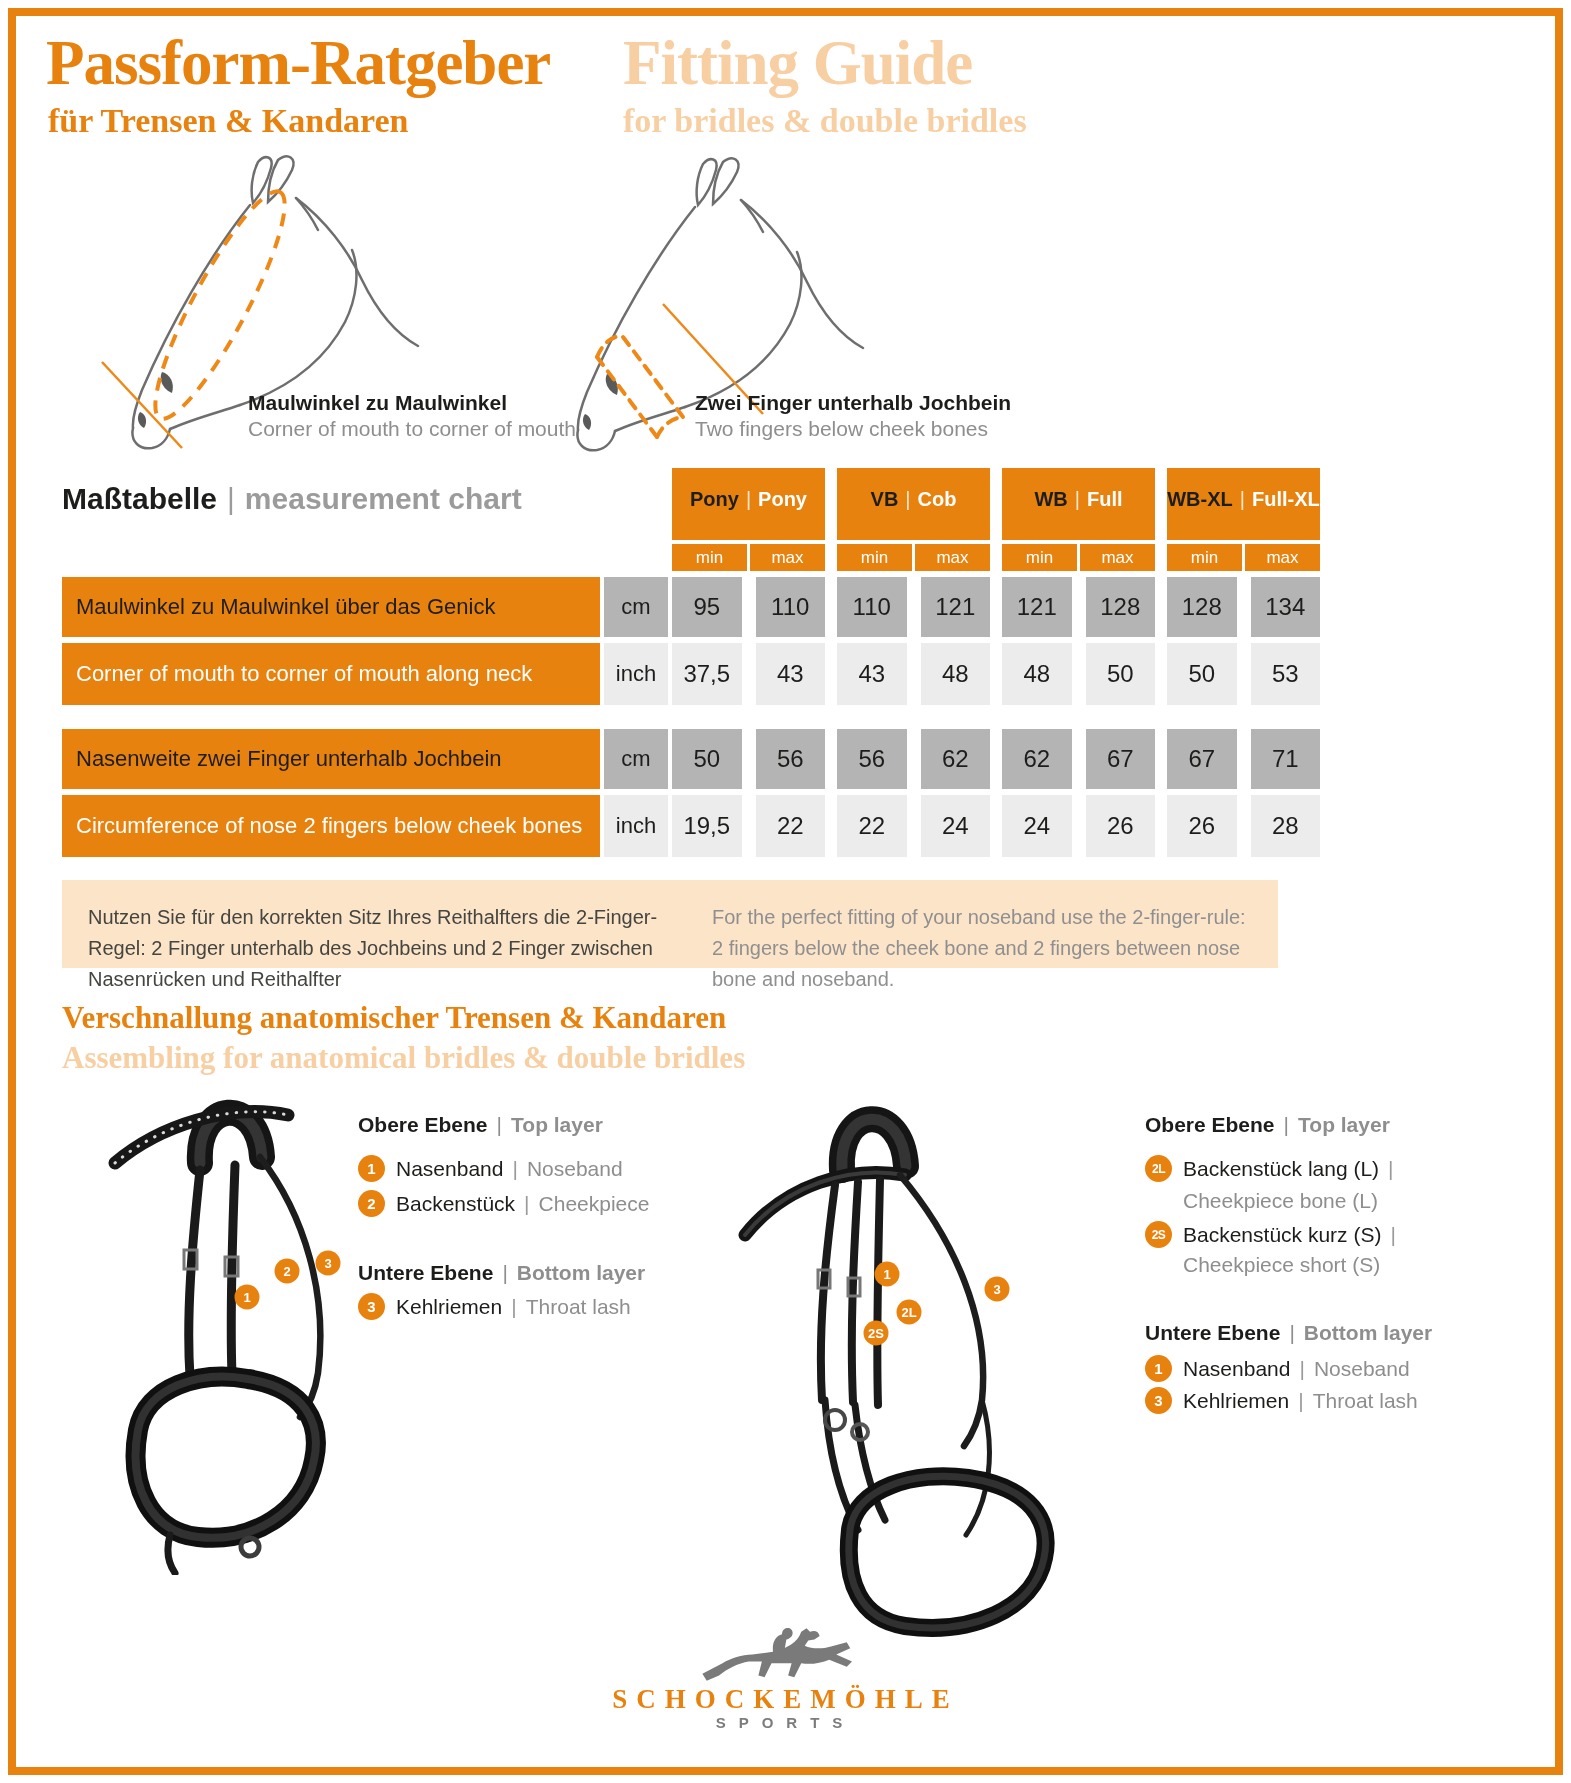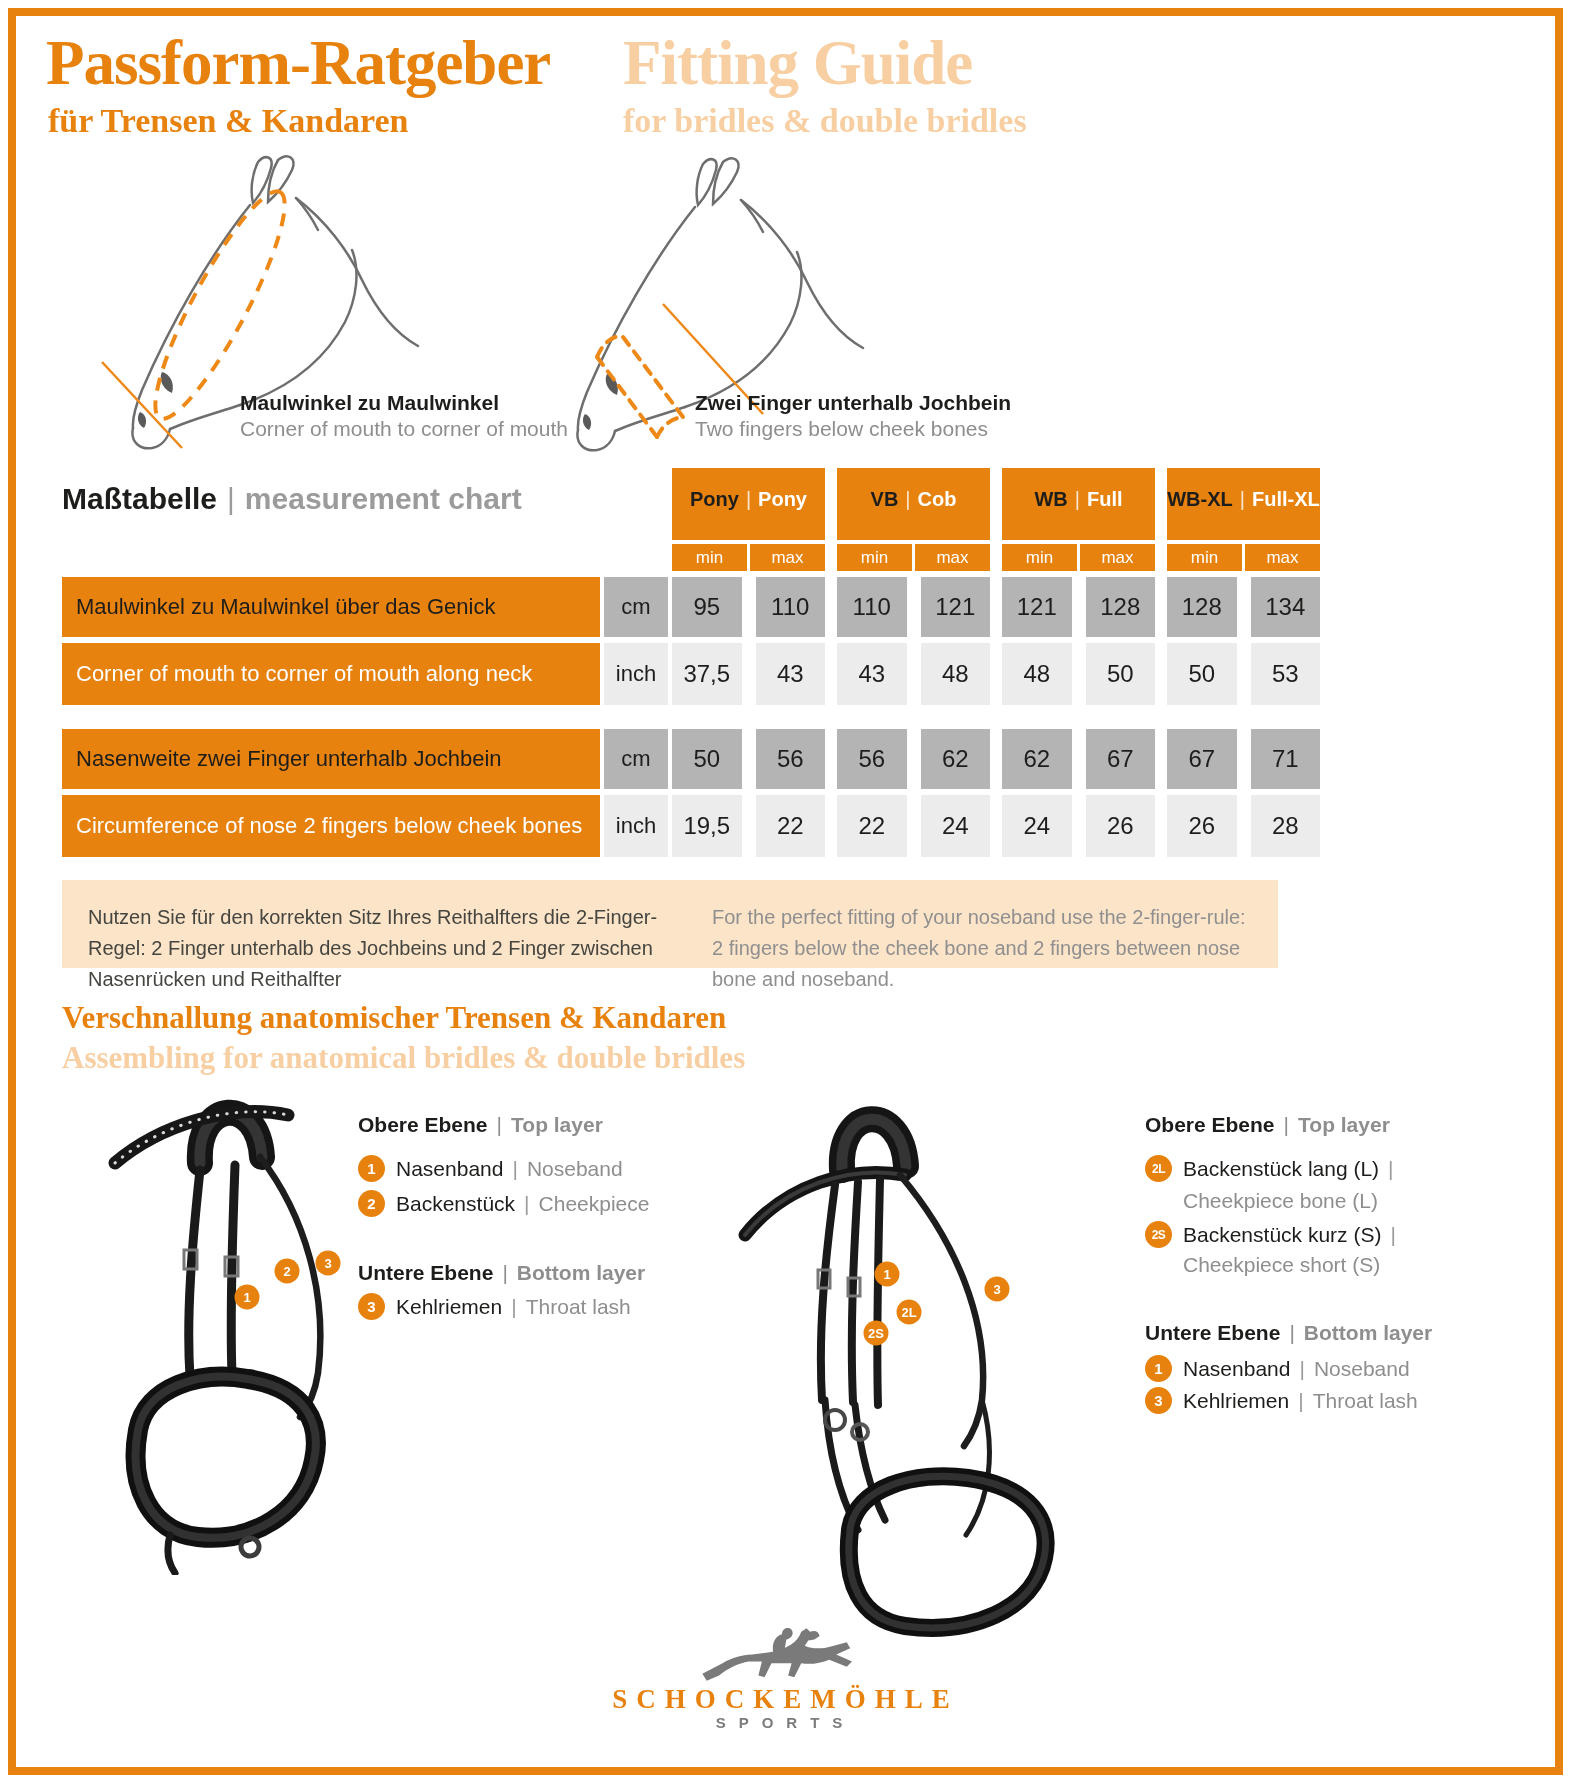--- a/index.html
+++ b/index.html
@@ -103,21 +103,21 @@
       <path d="M70,279 C95,268 120,262 140,255"></path>
       <path d="M140,255 C190,238 225,210 245,172 C257,148 260,120 252,100"></path>
       <path d="M196,48 C225,70 248,100 262,130 C278,163 298,185 318,196"></path>
       <path d="M196,48 C205,58 212,68 218,80"></path>
     </g>
     <path d="M62,222 C70,224 75,233 72,243 C64,240 58,230 62,222 Z" fill="#5a5a5a"></path>
     <path d="M40,262 C46,264 48,272 44,278 C38,275 36,267 40,262 Z" fill="#5a5a5a"></path>
     <ellipse cx="120" cy="155" rx="128" ry="27" transform="rotate(-62 120 155)" fill="none" stroke="#ee8817" stroke-width="4" stroke-dasharray="13 10"></ellipse>
     <line x1="2" y1="212" x2="82" y2="298" stroke="#ee8817" stroke-width="2.5"></line>
   </svg>
-  <div class="abs" style="left:240px;top:390px;">
+  <div class="abs" style="left:248px;top:390px;">
     <div class="cap-de">Maulwinkel zu Maulwinkel</div>
     <div class="cap-en">Corner of mouth to corner of mouth</div>
   </div>
 
   <svg class="abs" style="left:545px;top:152px;" width="320" height="300" viewBox="0 0 320 300">
     <g fill="none" stroke="#6e6e6e" stroke-width="2.5" stroke-linecap="round">
       <path d="M158,12 C165,4 174,6 171,18 C167,33 160,45 153,53 C150,40 152,24 158,12 Z"></path>
       <path d="M178,10 C188,2 197,8 192,20 C185,35 176,45 168,52 C168,38 171,22 178,10 Z"></path>
       <path d="M150,55 C110,105 70,175 42,240 C36,255 32,268 33,278"></path>
       <path d="M33,278 C30,292 40,300 52,298 C62,296 68,288 70,279"></path>

